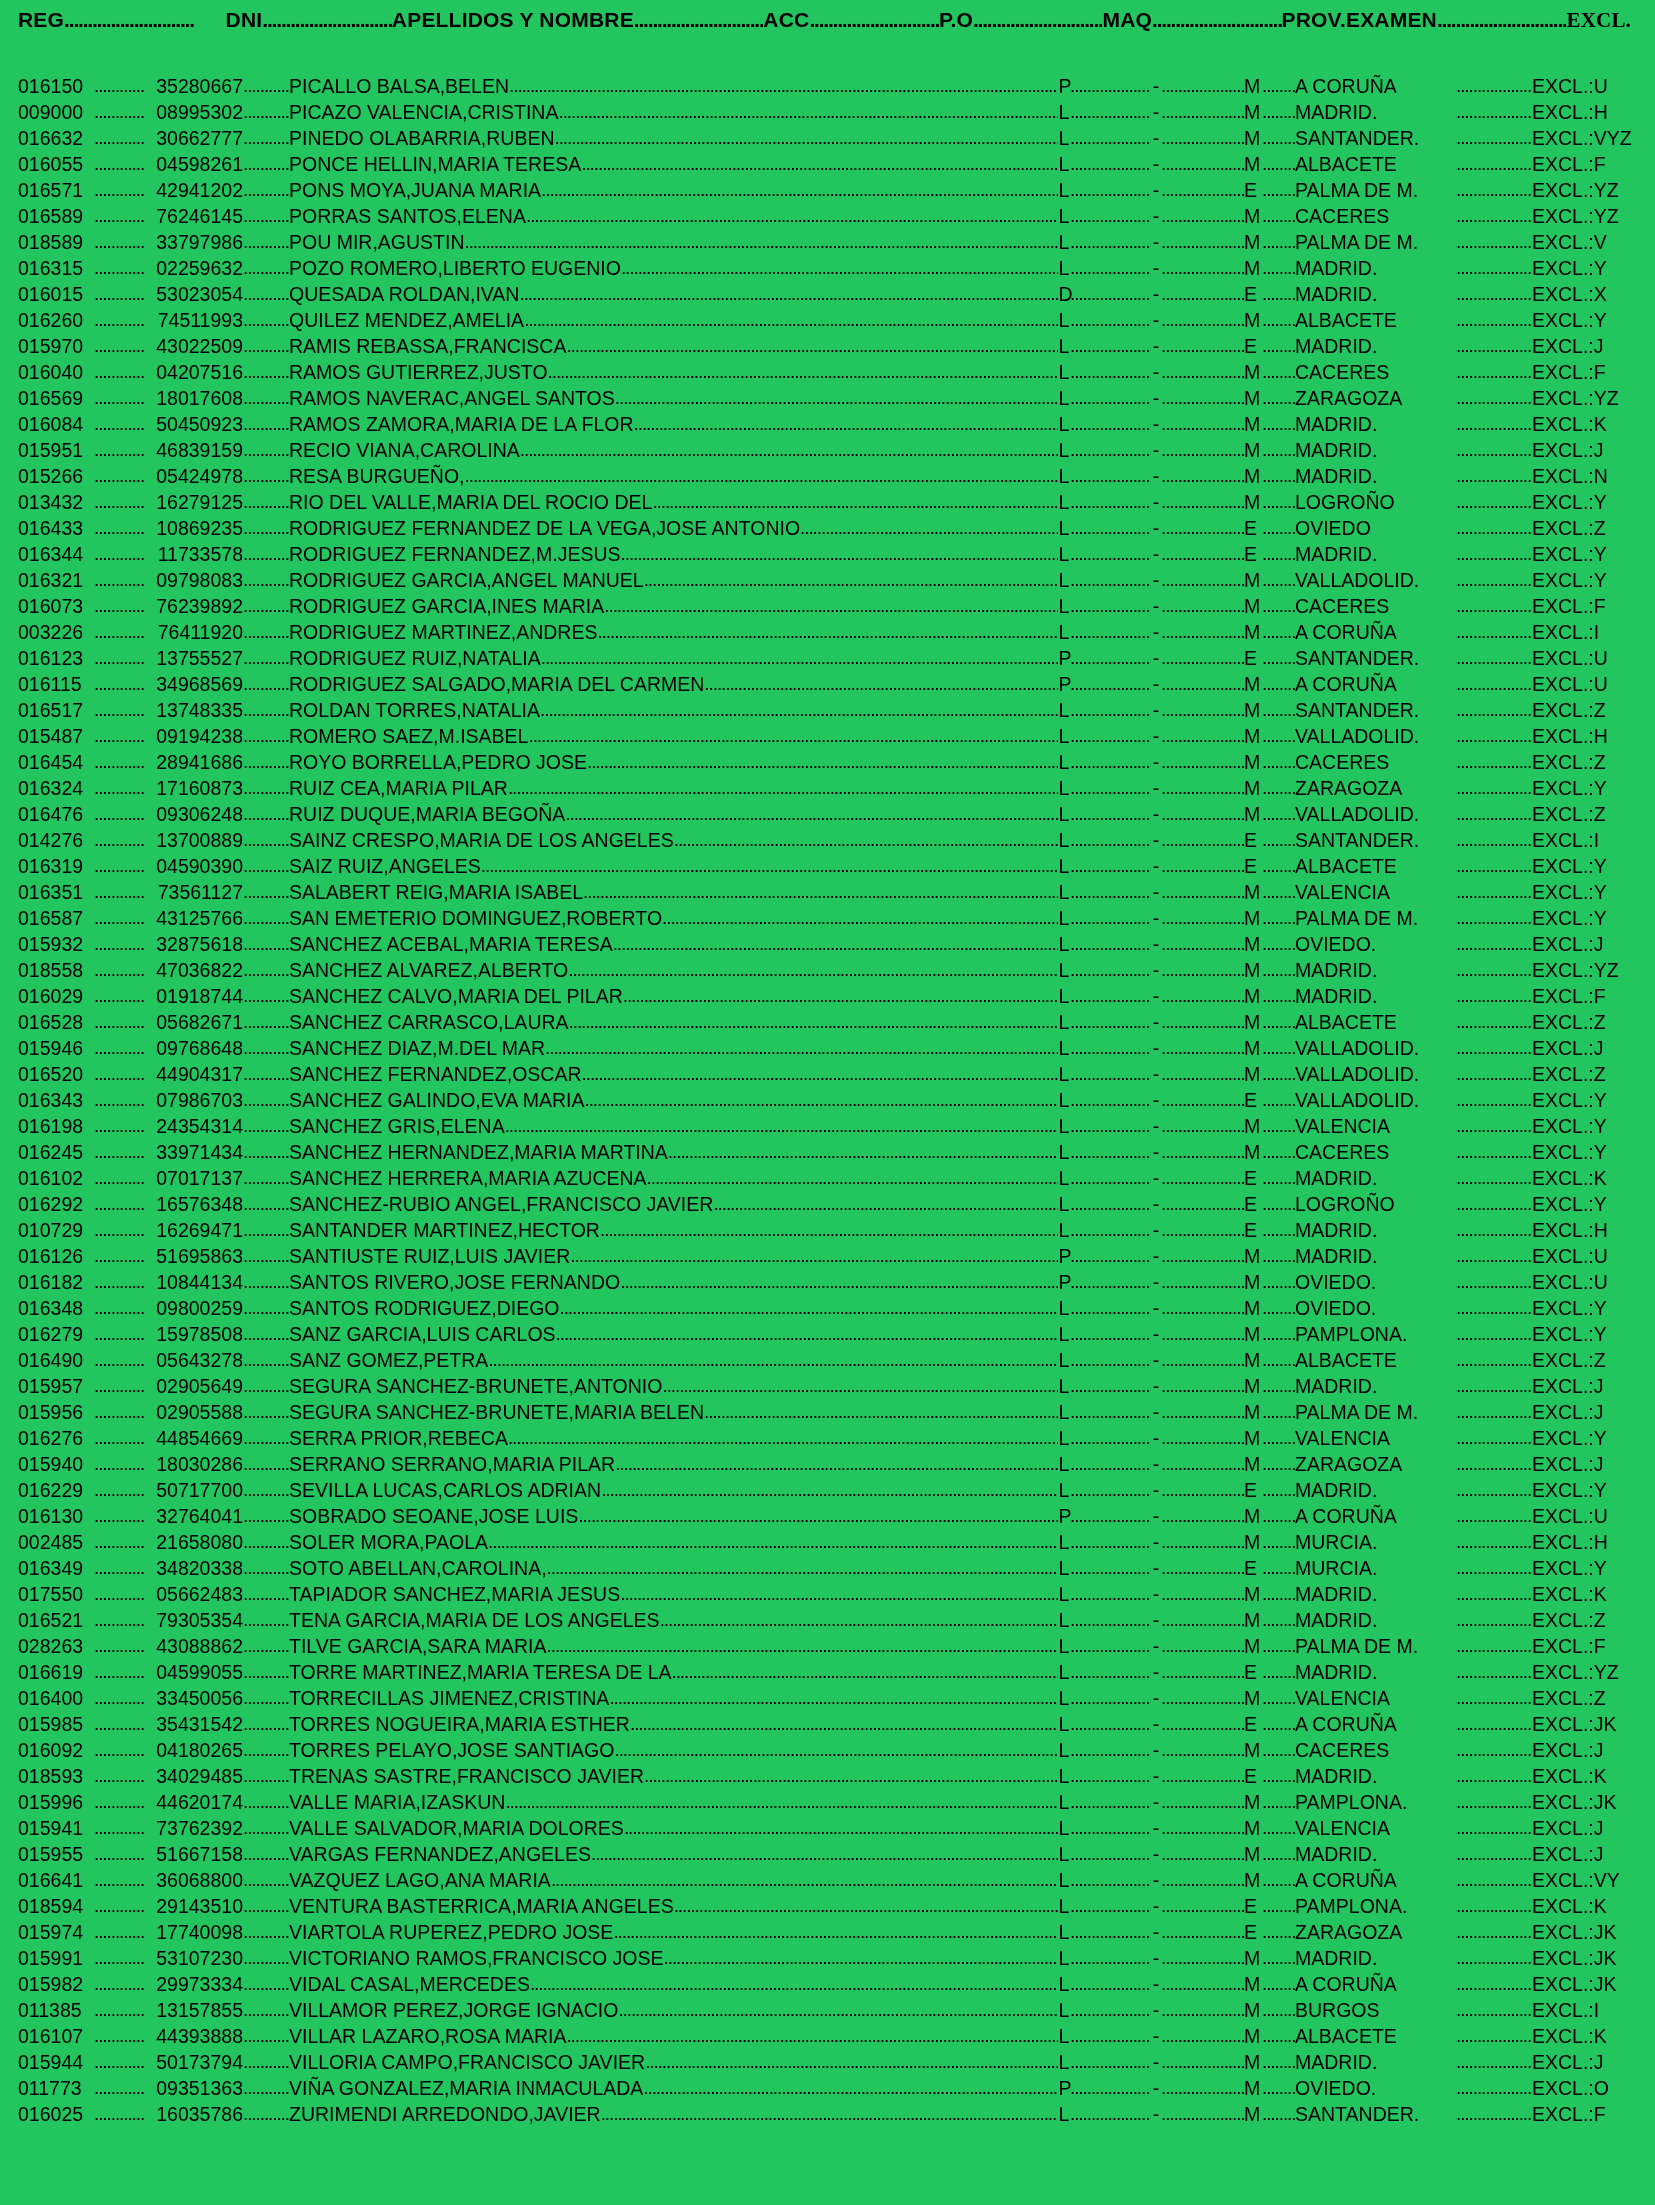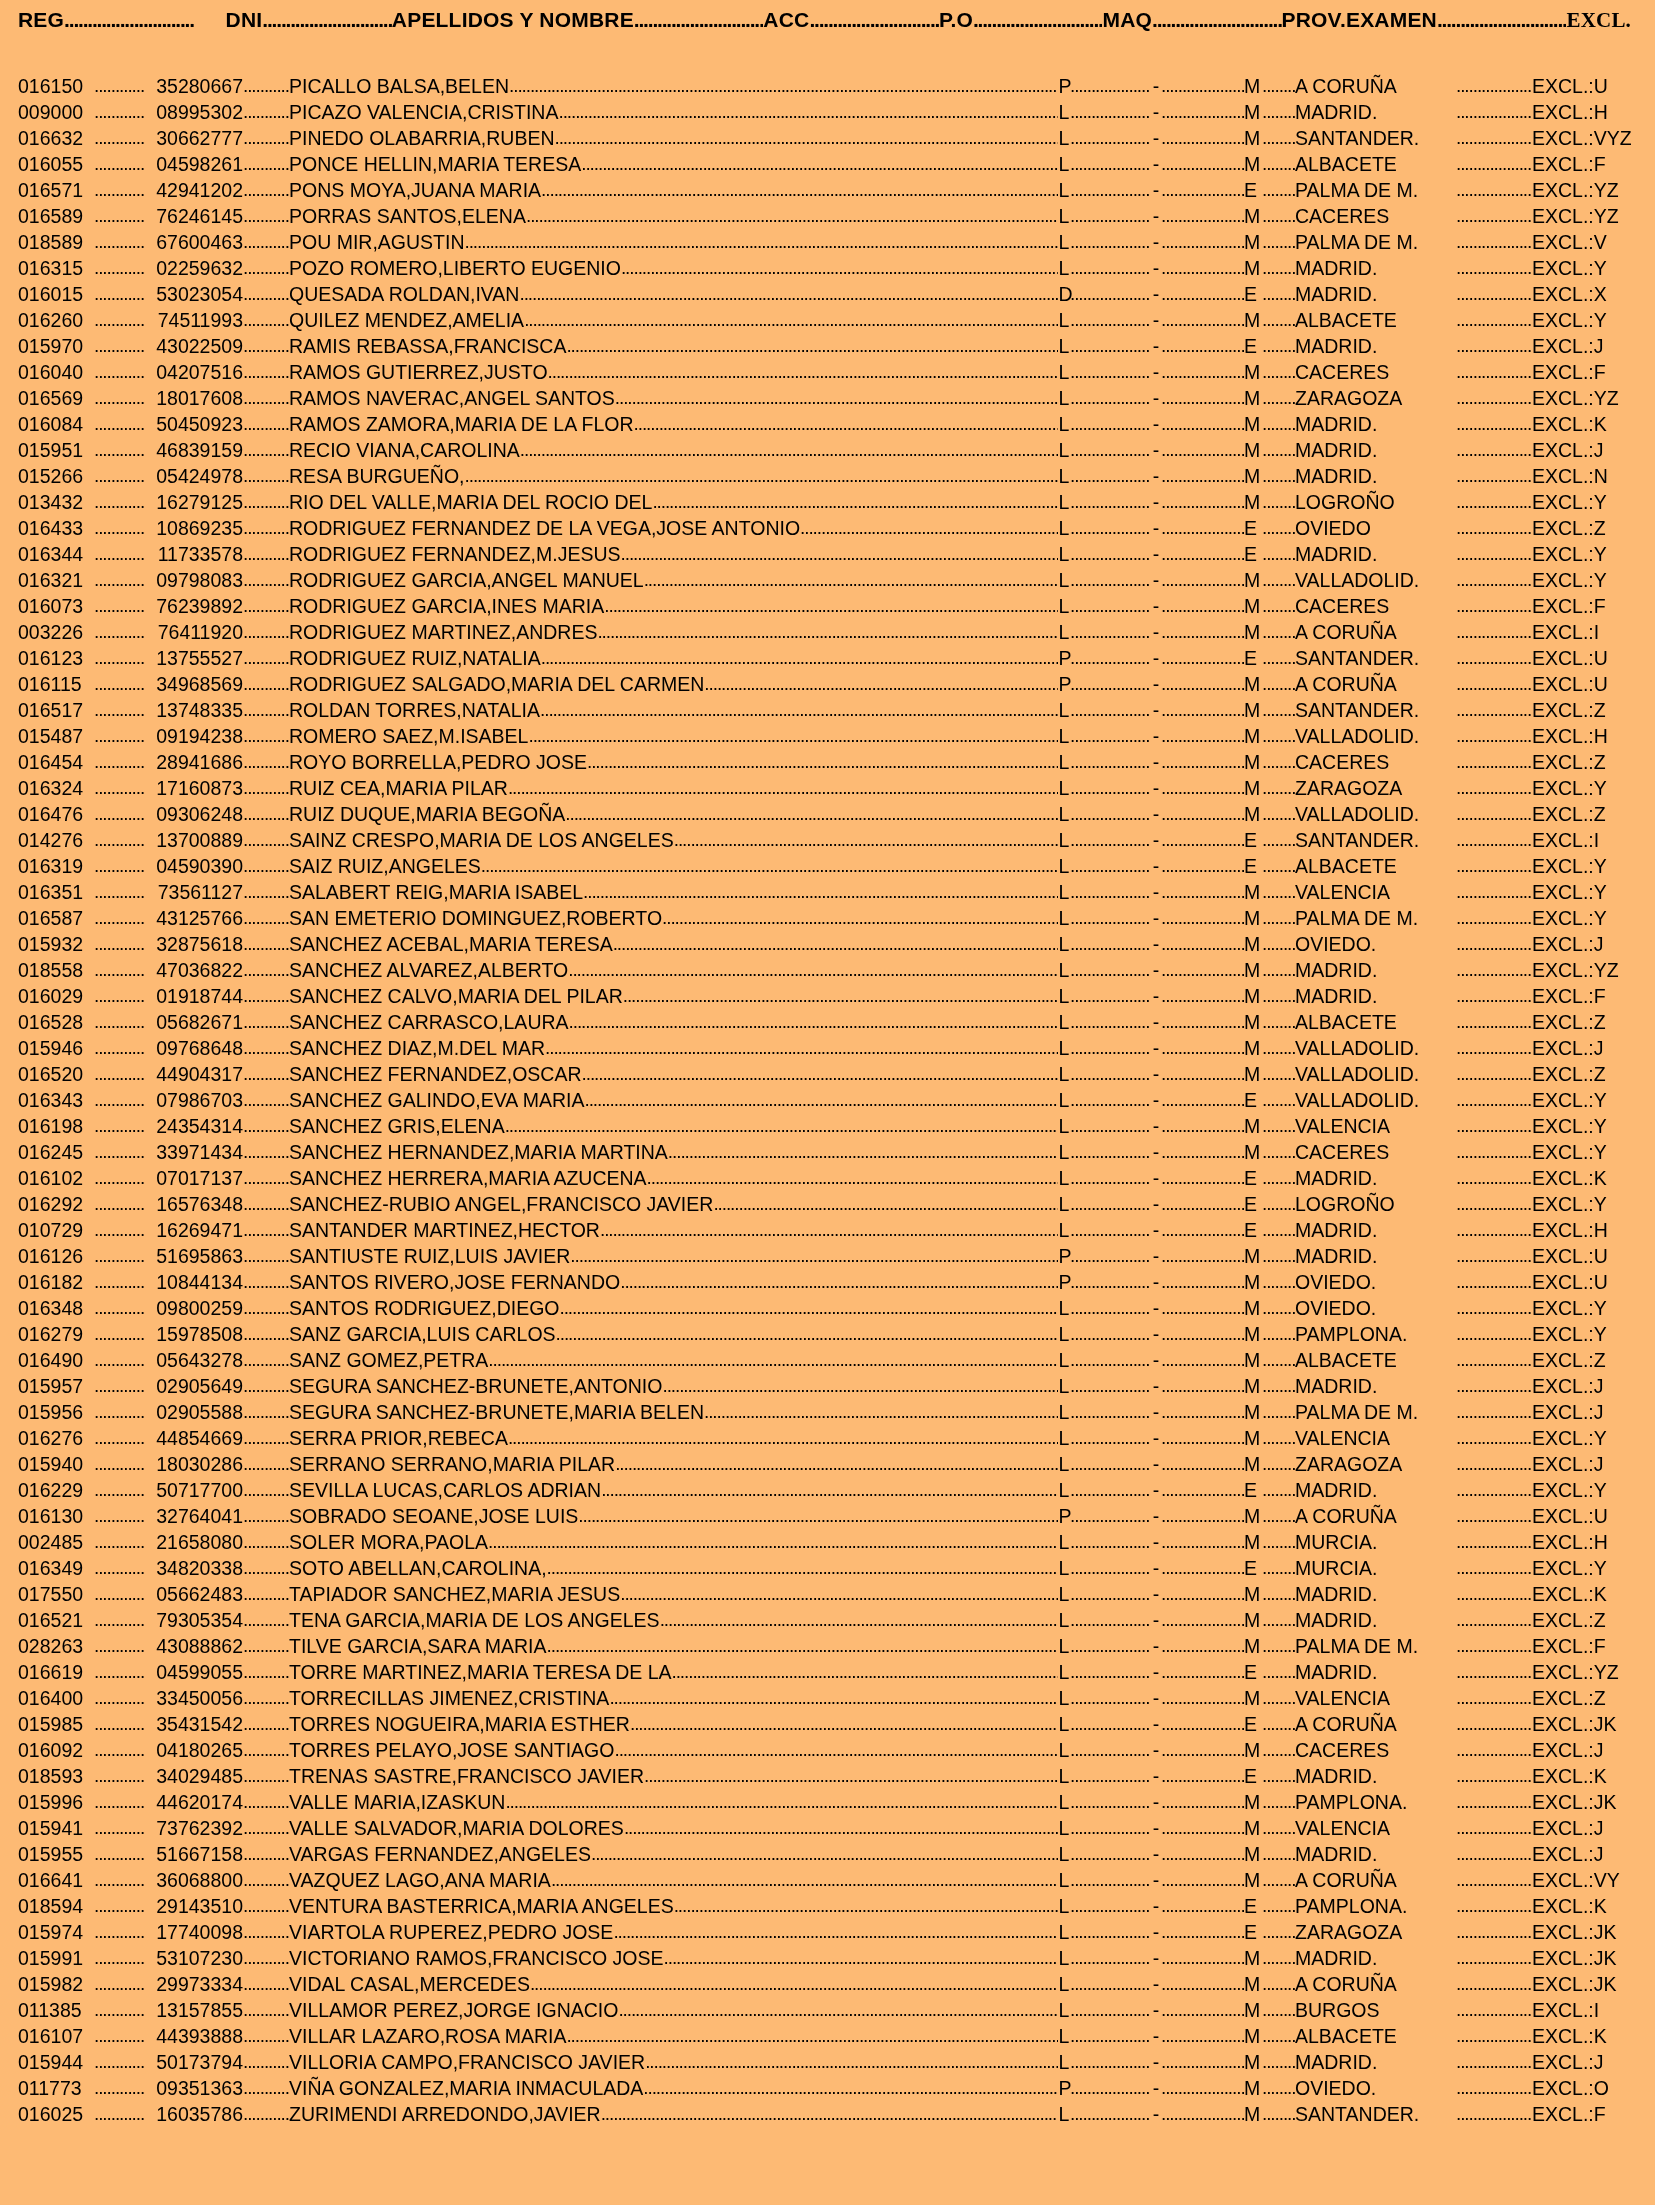--- a/index.html
+++ b/index.html
@@ -14,21 +14,21 @@
     font-family: "Liberation Sans", sans-serif;
     color: #000000;
     -webkit-font-smoothing: none;
   }
   .page {
     position: relative;
     width: 1656px;
     height: 2205px;
     box-sizing: border-box;
     padding: 8.3px 25px 0 18px;
-    background: #fdba74;
+    background: #22c55e;
     overflow: hidden;
   }
 
   
   .header-row {
     display: flex;
     align-items: baseline;
     font-weight: bold;
     font-size: 21px;
     letter-spacing: 0.2px;
@@ -230,21 +230,21 @@
         <span class="dots d-5">............................................................................................................................................................................................................................................................................................</span>
         <span class="cell c-maq">M</span>
         <span class="dots d-6">............................................................................................................................................................................................................................................................................................</span>
         <span class="cell c-prov">CACERES</span>
         <span class="dots d-7">............................................................................................................................................................................................................................................................................................</span>
         <span class="cell c-excl">EXCL.:YZ</span>
       </div>
       <div class="row">
         <span class="cell c-reg">018589</span>
         <span class="dots d-1">............................................................................................................................................................................................................................................................................................</span>
-        <span class="cell c-dni">67600463</span>
+        <span class="cell c-dni">33797986</span>
         <span class="dots d-2">............................................................................................................................................................................................................................................................................................</span>
         <span class="cell c-name">POU MIR,AGUSTIN</span>
         <span class="dots d-3">............................................................................................................................................................................................................................................................................................</span>
         <span class="cell c-acc">L</span>
         <span class="dots d-4">............................................................................................................................................................................................................................................................................................</span>
         <span class="cell c-po">-</span>
         <span class="dots d-5">............................................................................................................................................................................................................................................................................................</span>
         <span class="cell c-maq">M</span>
         <span class="dots d-6">............................................................................................................................................................................................................................................................................................</span>
         <span class="cell c-prov">PALMA DE M.</span>

